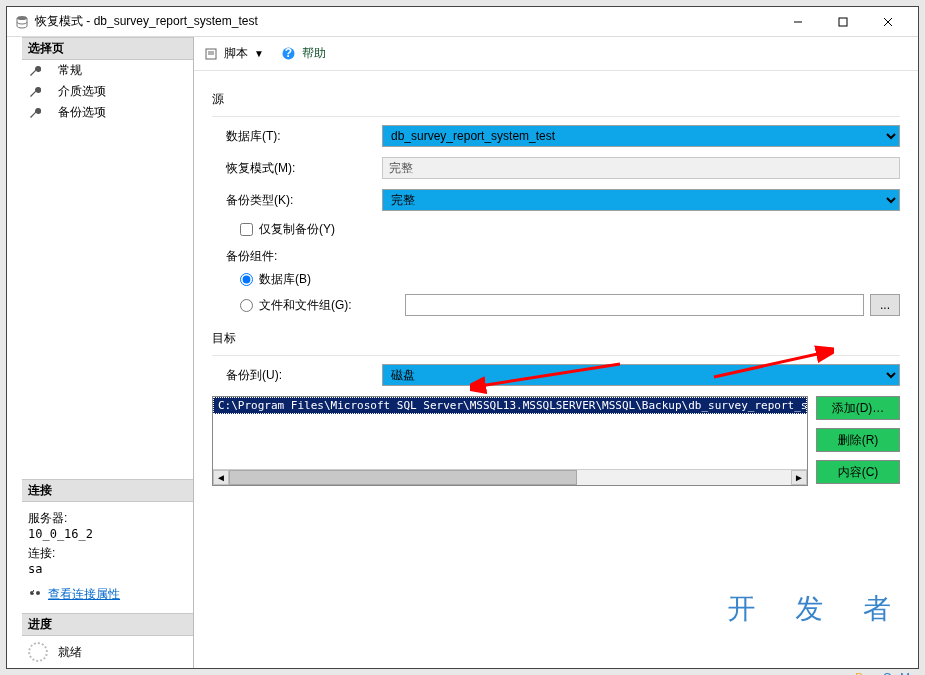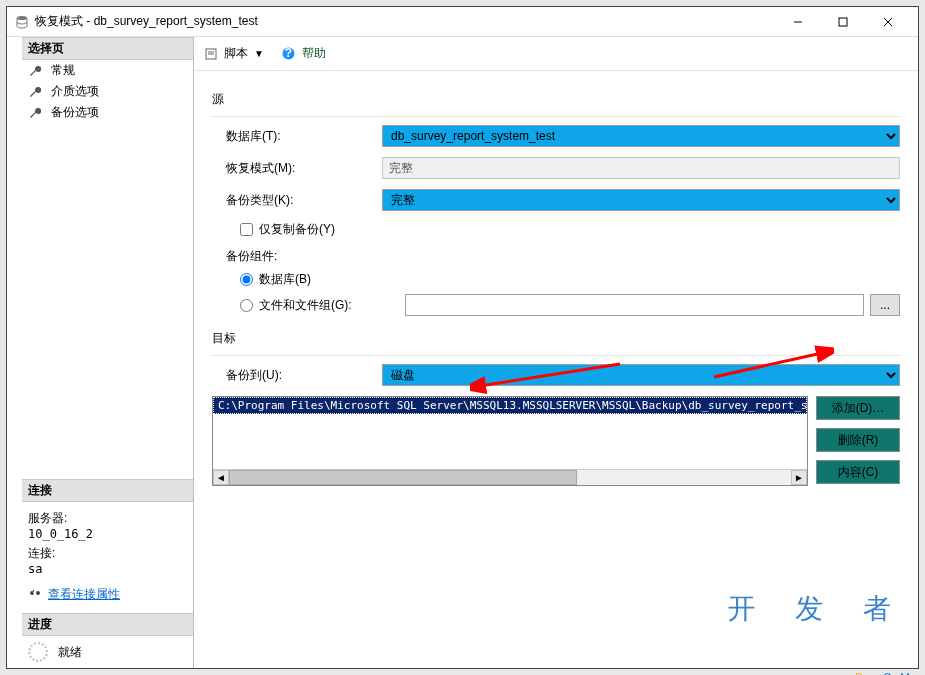--- a/index.html
+++ b/index.html
@@ -5,21 +5,21 @@
 * { box-sizing: border-box; margin: 0; padding: 0; font-family: "Microsoft YaHei", "Segoe UI", sans-serif; font-size: 12px; }
 body { background: #e8e8e8; width: 925px; height: 675px; overflow: hidden; position: relative; }
 .window { position: absolute; top: 6px; left: 6px; width: 913px; height: 663px; background: #fff; border: 1px solid #444; display: flex; flex-direction: column; }
 .titlebar { height: 30px; background: #fff; border-bottom: 1px solid #ddd; display: flex; align-items: center; padding: 0 8px; }
 .titlebar .db-icon { width: 14px; height: 14px; display: inline-flex; align-items: center; justify-content: center; margin-right: 6px; }
 .titlebar .title { flex: 1; font-size: 12px; }
 .winctrl { width: 45px; height: 29px; display: flex; align-items: center; justify-content: center; cursor: pointer; }
 .body { flex: 1; display: flex; overflow: hidden; margin-left: 15px; }
 .sidebar { width: 172px; border-right: 1px solid #bbb; background: #fff; display: flex; flex-direction: column; }
 .section-header { background: #e1e1e1; border-top: 1px solid #c8c8c8; border-bottom: 1px solid #c8c8c8; padding: 2px 6px; font-weight: bold; }
-.side-item { padding: 2px 6px; display: flex; align-items: center; gap: 9px; cursor: pointer; }
+.side-item { padding: 2px 6px; display: flex; align-items: center; gap: 16px; cursor: pointer; }
 .side-item .wrench-icon { width: 14px; height: 14px; display: inline-flex; align-items: center; justify-content: center; }
 .sidebar-spacer { flex: 1; }
 .conn-block { padding: 4px 6px 10px 6px; }
 .conn-label { margin-top: 4px; }
 .conn-val { font-family: monospace; }
 .link { color: #0066cc; text-decoration: underline; cursor: pointer; }
 .conn-icon-row { display:flex; align-items:center; gap:6px; margin-top:10px; }
 .progress-block { padding: 6px; display: flex; align-items: center; gap: 10px; }
 .spinner { width: 20px; height: 20px; border: 2px dotted #bbb; border-radius: 50%; }
 .main { flex: 1; display: flex; flex-direction: column; padding: 0; overflow: hidden; }
@@ -39,21 +39,21 @@
 .radio-row { display: flex; align-items: center; gap: 6px; padding-left: 28px; margin: 6px 0; }
 .browse-btn { width: 30px; height: 22px; border: 1px solid #a0a0a0; background: #e1e1e1; cursor: pointer; display:flex; align-items:center; justify-content:center; }
 .dest-area { display: flex; gap: 8px; margin-top: 8px; }
 .dest-list { flex: 1; border: 1px solid #888; height: 90px; position: relative; overflow: hidden; background: #fff; }
 .dest-list .sel { background: #0a246a; color: #fff; padding: 1px 4px; font-family: monospace; font-size: 11px; white-space: nowrap; border: 1px dotted #fff; }
 .dest-list .hscroll { position: absolute; bottom: 0; left: 0; right: 0; height: 16px; background: #f0f0f0; border-top: 1px solid #ccc; display:flex; }
 .dest-list .hscroll .arrow { width: 16px; height: 100%; background: #e6e6e6; border: 1px solid #c0c0c0; display:flex; align-items:center; justify-content:center; font-size:10px; }
 .dest-list .hscroll .track { flex: 1; position: relative; }
 .dest-list .hscroll .thumb { position: absolute; left: 0; top: 0; height: 100%; width: 62%; background: #c8c8c8; border: 1px solid #a8a8a8; }
 .dest-btns { width: 84px; display: flex; flex-direction: column; gap: 8px; }
-.dest-btns button { height: 24px; border: 1px solid #888; background: #0f766e; cursor: pointer; }
+.dest-btns button { height: 24px; border: 1px solid #888; background: #22c55e; cursor: pointer; }
 .arrow-red { position: absolute; pointer-events: none; }
 .arrow-red.left { top: 356px; left: 470px; }
 .arrow-red.right { top: 345px; left: 704px; }
 .watermark-cn { position: absolute; right: 18px; top: 590px; font-size: 28px; letter-spacing: 16px; color: #1770c4; font-weight: 300; opacity: 0.85; pointer-events: none; }
 .watermark-en { position: absolute; right: 14px; top: 660px; font-size: 24px; color: #1770c4; font-family: "Arial", sans-serif; opacity: 0.85; pointer-events: none; letter-spacing: 1px; }
 .watermark-en .d1 { color:#f5a623; }
 hr.sep { border: none; border-top: 1px solid #e6e6e6; margin: 4px 0 8px 0; }
 </style>
 </head>
 <body>

